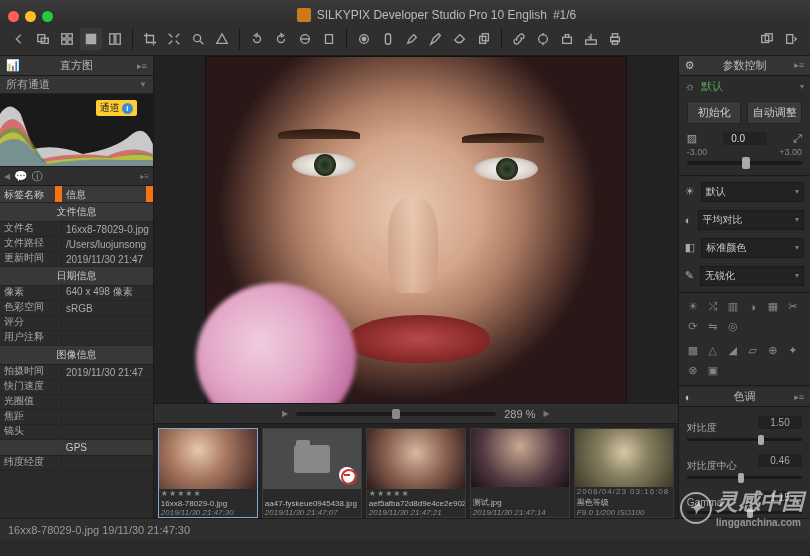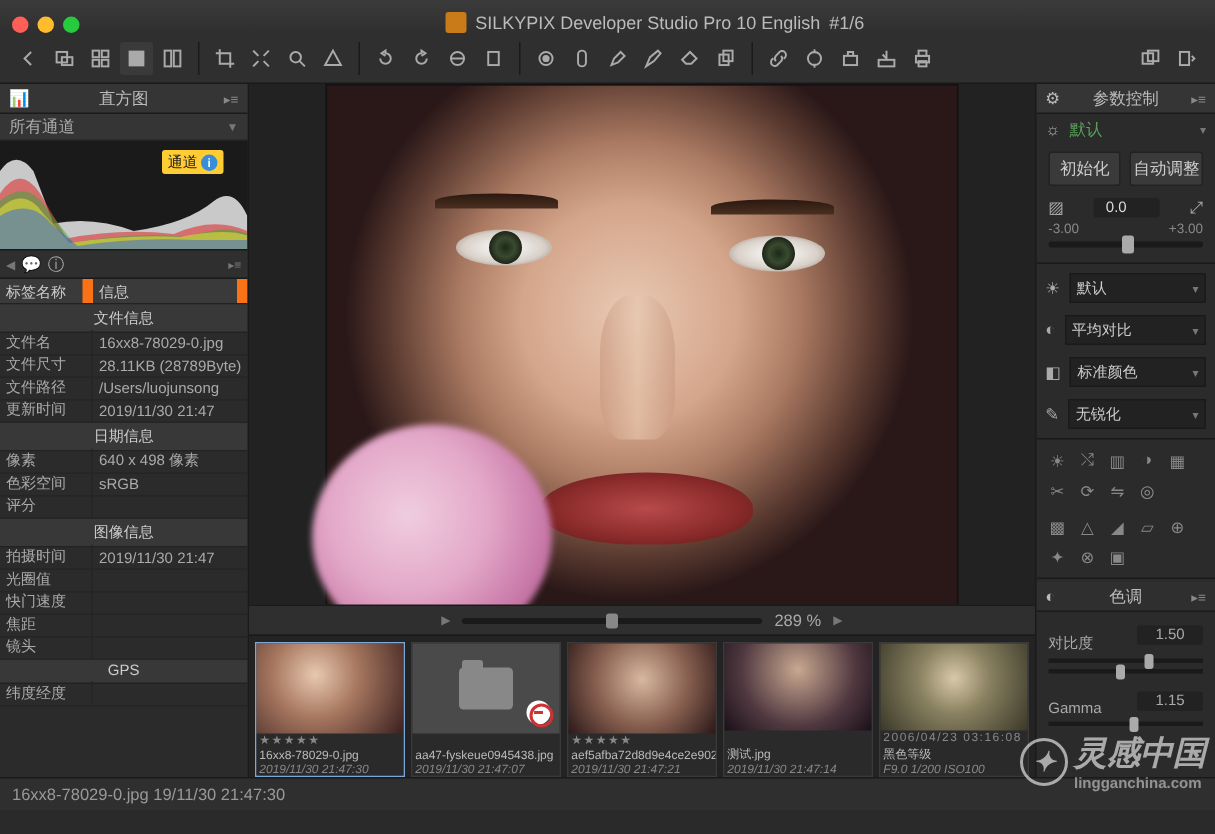--- a/index.html
+++ b/index.html
@@ -312,55 +312,55 @@
       <div class="mt-hdr">
         <div style="width:62px">标签名称</div>
         <div style="flex:1">信息</div>
       </div>
       <div class="mt-section">文件信息</div>
       <div class="mt-row">
           <div class="mt-k">文件名</div>
           <div class="mt-v">16xx8-78029-0.jpg</div>
         </div>
       <div class="mt-row">
-          <div class="mt-k">文件尺寸</div>
-          <div class="mt-v">28.11KB (28789Byte)</div>
-        </div>
-      <div class="mt-row">
           <div class="mt-k">文件路径</div>
           <div class="mt-v">/Users/luojunsong</div>
         </div>
       <div class="mt-row">
           <div class="mt-k">更新时间</div>
           <div class="mt-v">2019/11/30 21:47</div>
         </div>
       <div class="mt-section">日期信息</div>
       <div class="mt-row">
           <div class="mt-k">像素</div>
           <div class="mt-v">640 x 498 像素</div>
         </div>
       <div class="mt-row">
           <div class="mt-k">色彩空间</div>
           <div class="mt-v">sRGB</div>
         </div>
       <div class="mt-row">
           <div class="mt-k">评分</div>
           <div class="mt-v"></div>
         </div>
+      <div class="mt-row">
+          <div class="mt-k">用户注释</div>
+          <div class="mt-v"></div>
+        </div>
       <div class="mt-section">图像信息</div>
       <div class="mt-row">
           <div class="mt-k">拍摄时间</div>
           <div class="mt-v">2019/11/30 21:47</div>
         </div>
       <div class="mt-row">
+          <div class="mt-k">快门速度</div>
+          <div class="mt-v"></div>
+        </div>
+      <div class="mt-row">
           <div class="mt-k">光圈值</div>
-          <div class="mt-v"></div>
-        </div>
-      <div class="mt-row">
-          <div class="mt-k">快门速度</div>
           <div class="mt-v"></div>
         </div>
       <div class="mt-row">
           <div class="mt-k">焦距</div>
           <div class="mt-v"></div>
         </div>
       <div class="mt-row">
           <div class="mt-k">镜头</div>
           <div class="mt-v"></div>
         </div>
@@ -514,20 +514,24 @@
       <span>色调</span>
       <span class="hdr-ctrl">▸≡</span>
     </div>
     <div class="param-line">
       <span class="plbl">对比度</span>
       <span class="pval">1.50</span>
     </div>
     <div class="mini-slider">
         <div class="mh" style="left:62%"></div>
       </div>
+    <div class="param-line">
+      <span class="plbl">对比度中心</span>
+      <span class="pval">0.46</span>
+    </div>
     <div class="mini-slider">
         <div class="mh" style="left:44%"></div>
       </div>
     <div class="param-line">
       <span class="plbl">Gamma</span>
       <span class="pval">1.15</span>
     </div>
     <div class="mini-slider">
         <div class="mh" style="left:52%"></div>
       </div>

